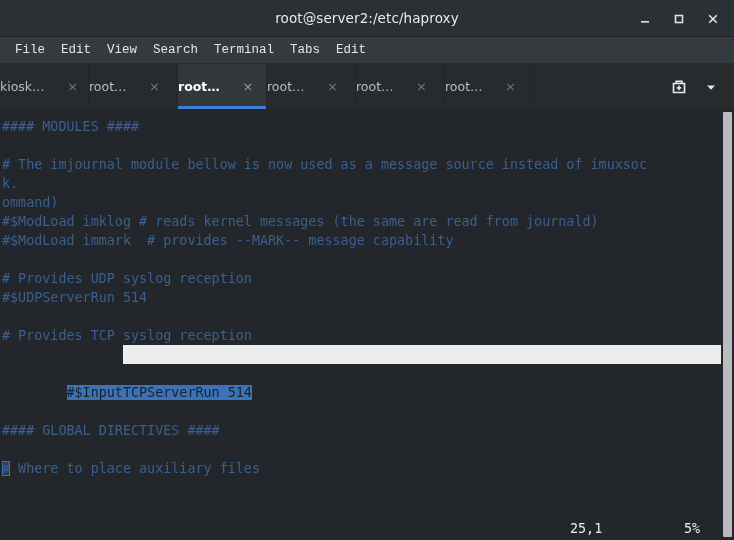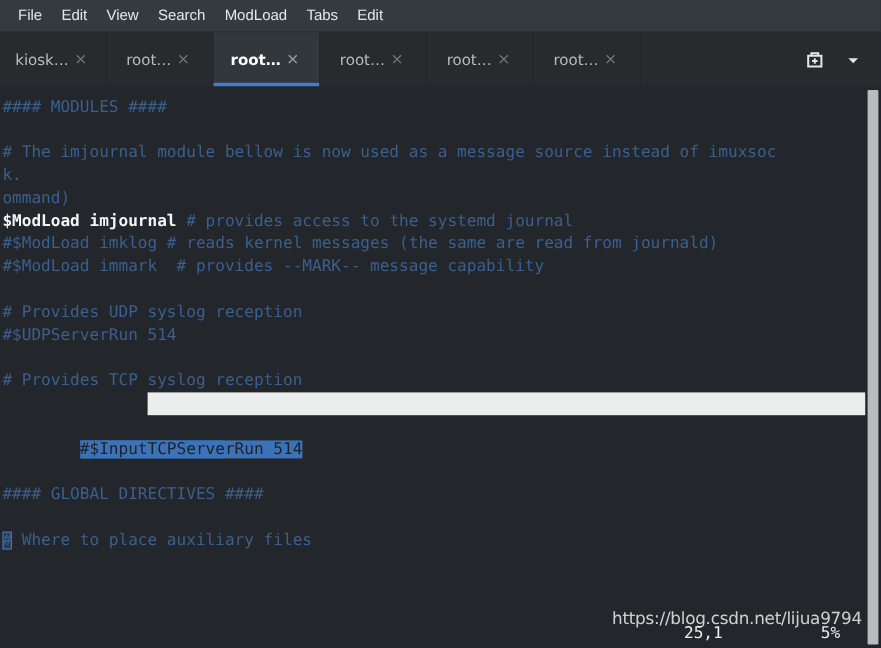--- a/index.html
+++ b/index.html
@@ -55,43 +55,43 @@
   .menubar {
     height: 27px;
     background: #353a3e;
     display: flex;
     align-items: center;
     padding-left: 7px;
     flex: 0 0 auto;
     border-bottom: 1px solid #2b2f33;
   }
   .menu-item {
-    font-family: Liberation Sans, sans-serif;
+    font-family: Liberation Mono, monospace;
     font-size: 12.5px;
     color: #e4e7ea;
     padding: 3px 8px;
     cursor: default;
     border-radius: 2px;
   }
 
   
   .tabbar {
     height: 45px;
     background: #272b2e;
     display: flex;
     align-items: stretch;
     flex: 0 0 auto;
     position: relative;
   }
   .tab {
     width: 89px;
     display: flex;
     align-items: center;
-    justify-content: center;
-    gap: 2px;
+    justify-content: flex-start;
+    gap: 20px;
     position: relative;
     cursor: pointer;
     background: #272b2e;
     border-right: 1px solid #22262a;
   }
   .tab .tab-label {
     font-family: "DejaVu Sans", sans-serif;
     font-size: 12.5px;
     color: #b7bcc1;
     max-width: 52px;
@@ -225,27 +225,47 @@
     white-space: nowrap;
     pointer-events: none;
     letter-spacing: -.2px;
   }
 </style>
 </head>
 <body>
 
 <div id="app">
 
+  <div class="titlebar">
+    <div class="titlebar-title">root@server2:/etc/haproxy</div>
+    <div class="win-buttons">
+      <div class="win-btn">
+        <svg width="12" height="12" viewBox="0 0 12 12">
+          <rect x="2" y="8" width="8" height="1.6" fill="currentColor"></rect>
+        </svg>
+      </div>
+      <div class="win-btn">
+        <svg width="12" height="12" viewBox="0 0 12 12">
+          <rect x="2.5" y="2.5" width="7" height="7" fill="none" stroke="currentColor" stroke-width="1.6"></rect>
+        </svg>
+      </div>
+      <div class="win-btn">
+        <svg width="12" height="12" viewBox="0 0 12 12">
+          <path d="M2.2 2.2 L9.8 9.8 M9.8 2.2 L2.2 9.8" stroke="currentColor" stroke-width="1.6" fill="none"></path>
+        </svg>
+      </div>
+    </div>
+  </div>
 
   <div class="menubar">
     <div class="menu-item">File</div>
     <div class="menu-item">Edit</div>
     <div class="menu-item">View</div>
     <div class="menu-item">Search</div>
-    <div class="menu-item">ModLoad</div>
+    <div class="menu-item">Terminal</div>
     <div class="menu-item">Tabs</div>
     <div class="menu-item">Edit</div>
   </div>
 
   <div class="tabbar">
     <div class="tab">
       <span class="tab-label">kiosk…</span>
       <span class="tab-close">×</span>
     </div>
     <div class="tab">
@@ -289,21 +309,20 @@
     <div class="terminal">
 
       <div class="line cmt">#### MODULES ####</div>
       <div class="blank"></div>
       <div class="line cmt"># The imjournal module bellow is now used as a message source instead of imuxsoc</div>
       <div class="line cmt">k.</div>
 
 
       <div class="line cmt">ommand)</div>
 
-      <div class="line"><span class="code">$ModLoad imjournal</span><span class="cmt"> # provides access to the systemd journal</span></div>
 
       <div class="line cmt">#$ModLoad imklog # reads kernel messages (the same are read from journald)</div>
       <div class="line cmt">#$ModLoad immark  # provides --MARK-- message capability</div>
       <div class="blank"></div>
       <div class="line cmt"># Provides UDP syslog reception</div>
       <div class="line cmt">#$UDPServerRun 514</div>
       <div class="blank"></div>
       <div class="line cmt"># Provides TCP syslog reception</div>
 
       <div class="sel-line">
@@ -320,21 +339,20 @@
       <div class="line cmt">#### GLOBAL DIRECTIVES ####</div>
       <div class="blank"></div>
 
       <div class="line"><span class="cmt cursor-box">#</span><span class="cmt"> Where to place auxiliary files</span></div>
 
       <div class="status">
         <span class="ruler">25,1</span>
         <span class="pct">5%</span>
       </div>
 
-      <div class="watermark">https://blog.csdn.net/lijua9794</div>
     </div>
 
     <div class="vscroll">
       <div class="vscroll-thumb"></div>
     </div>
   </div>
 
 </div>
 
 </body></html>

